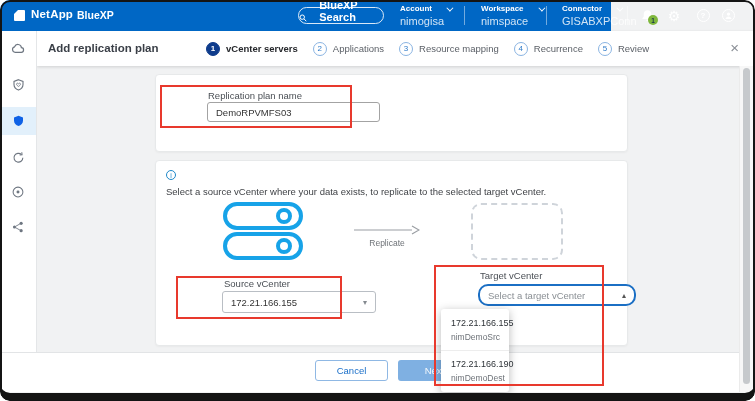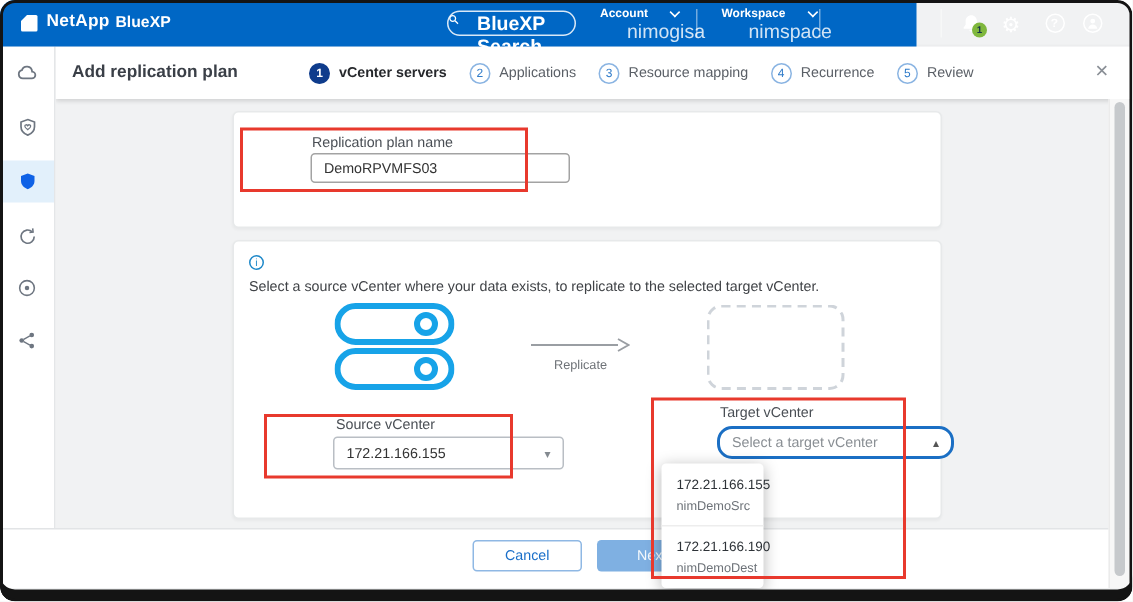--- a/index.html
+++ b/index.html
@@ -7,24 +7,24 @@
   .frame { position:relative; width:755px; height:401px; overflow:hidden; border-radius:10px; background:#f1f2f3; }
   .frame-border { position:absolute; inset:0; border-radius:10px; pointer-events:none; z-index:100;
     box-shadow: inset 0 0 0 2px #141414, inset 0 -8px 0 0 #141414; }
 
   
   .topbar { position:absolute; left:0; top:0; width:611px; height:31px; background:#0067C5; z-index:20; display:flex; align-items:center; }
   .logo-mark { position:absolute; left:14px; top:10px; width:11px; height:11px; background:#fff; border-radius:1px; }
   .logo-mark:before { content:""; position:absolute; left:0; top:0; width:4px; height:4px; background:#0067C5; clip-path:polygon(0 0,100% 0,0 100%); }
   .brand { position:absolute; left:31px; top:8px; color:#fff; font-size:11.5px; font-weight:bold; letter-spacing:.2px; }
   .product { position:absolute; left:77px; top:9px; color:#fff; font-size:10.5px; font-weight:bold; }
-  .search-pill { position:absolute; left:298px; top:7px; width:86px; height:17px; border:1px solid rgba(255,255,255,.85); border-radius:9px; display:flex; align-items:flex-start; justify-content:center; gap:12px; color:#fff; font-size:13px; font-weight:bold; cursor:pointer; }
+  .search-pill { position:absolute; left:298px; top:7px; width:86px; height:17px; border:1px solid rgba(255,255,255,.85); border-radius:9px; display:flex; align-items:flex-end; justify-content:center; gap:12px; color:#fff; font-size:11px; font-weight:bold; cursor:pointer; }
   .hmenu { position:absolute; top:4px; height:24px; color:#fff; cursor:pointer; }
   .hmenu .lab { font-size:8px; font-weight:bold; line-height:10px; display:flex; align-items:center; gap:14px; }
-  .hmenu .val { font-size:13px; opacity:.82; line-height:10px; margin-top:2px;margin-left:18px; }
+  .hmenu .val { font-size:11px; opacity:.82; line-height:10px; margin-top:2px; }
   .chev { display:inline-block; width:5px; height:5px; border-right:1.4px solid #fff; border-bottom:1.4px solid #fff; transform:rotate(45deg) translateY(-2px); }
   .vdiv { position:absolute; top:6px; width:1px; height:19px; background:rgba(255,255,255,.45); }
   .hicon { position:absolute; top:0; height:31px; display:flex; align-items:center; justify-content:center; color:#fff; cursor:pointer; }
   .badge { position:absolute; left:648px; top:15px; width:10px; height:10px; border-radius:50%; background:#7FB73D; color:#17344d; font-size:6.5px; font-weight:bold; display:flex; align-items:center; justify-content:center; z-index:2; }
   .circ-ic { width:13px; height:13px; border:1.4px solid #fff; border-radius:50%; display:flex; align-items:center; justify-content:center; font-size:8px; font-weight:bold; color:#fff; }
 
   
   .subbar { position:absolute; left:37px; top:31px; width:718px; height:35px; background:#fff; box-shadow:0 1px 3px rgba(0,0,0,.14); z-index:10; }
   .wizard-title { position:absolute; left:11px; top:11px; font-size:11.5px; font-weight:bold; color:#3a3f47; }
   .steps { position:absolute; left:169px; top:0; height:35px; display:flex; align-items:center; gap:15px; }
@@ -112,20 +112,27 @@
 
     <div class="hmenu" style="left:481px;">
       <div class="lab">
           <span>Workspace</span>
           <span class="chev"></span>
         </div>
       <div class="val">nimspace</div>
     </div>
     <div class="vdiv" style="left:546px;"></div>
 
+    <div class="hmenu" style="left:562px;">
+      <div class="lab">
+          <span>Connector</span>
+          <span class="chev"></span>
+        </div>
+      <div class="val">GISABXPConn</div>
+    </div>
     <div class="vdiv" style="left:627px;"></div>
 
     <div class="hicon" style="left:638px; width:18px;">
       <svg width="15" height="16" viewBox="0 0 16 16">
         <path d="M8 1.8c-2.3 0-4 1.8-4 4v2.8L2.6 10.4c-.3.4 0 .9.5.9h9.8c.5 0 .8-.5.5-.9L12 8.6V5.8c0-2.2-1.7-4-4-4z" fill="#fff"></path>
         <path d="M6.5 12.1c.2.9.8 1.4 1.5 1.4s1.3-.5 1.5-1.4z" fill="#fff"></path>
       </svg>
     </div>
     <div class="badge">1</div>
 

